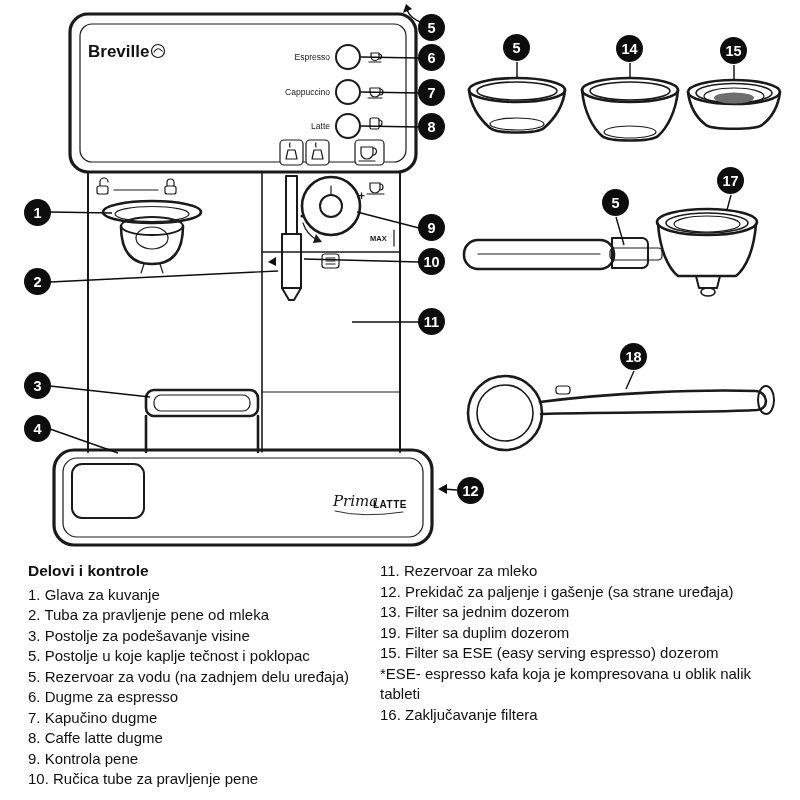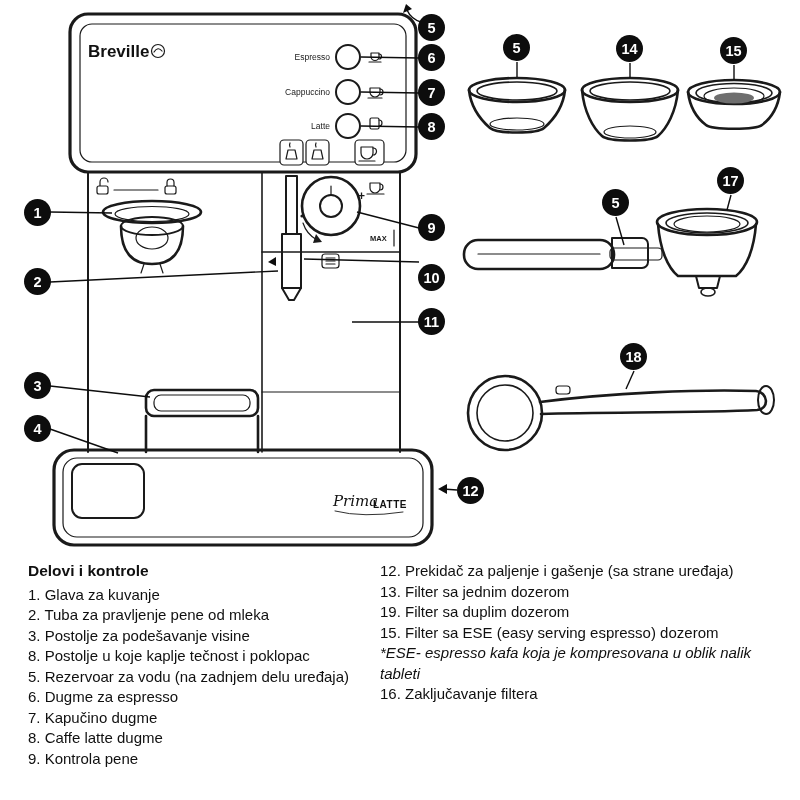--- a/index.html
+++ b/index.html
@@ -14,21 +14,21 @@
   .t-small{font-family:"Liberation Sans",sans-serif;font-size:8.5px;fill:#1a1a1a;}
   .t-plus{font-family:"Liberation Sans",sans-serif;font-size:12px;font-weight:bold;fill:#1a1a1a;}
   .t-max{font-family:"Liberation Sans",sans-serif;font-size:7.5px;font-weight:bold;fill:#1a1a1a;}
   .t-script{font-family:"DejaVu Serif",serif;font-style:italic;font-size:15px;fill:#111;}
   .t-caps{font-family:"Liberation Sans",sans-serif;font-size:10px;font-weight:bold;letter-spacing:.5px;fill:#111;}
   .callout{position:absolute;width:27px;height:27px;border-radius:50%;background:#0d0d0d;color:#fff;
            font-size:14.5px;font-weight:bold;display:flex;align-items:center;justify-content:center;z-index:3;}
   .legend-col{position:absolute;font-size:15px;line-height:20.5px;}
   .legend-title{font-weight:bold;font-size:15.5px;margin-bottom:3px;}
   .legend-item{padding-left:22px;text-indent:-22px;}
-  .legend-item.no-hang{padding-left:0;text-indent:0;font-style:italic;}
+  .legend-item.no-hang{padding-left:0;text-indent:0;}
 </style>
 </head>
 <body>
 
 <div class="stage">
 
   <svg class="art" width="800" height="555" viewBox="0 0 800 555">
     <defs>
       <pattern id="dots" width="7" height="6" patternUnits="userSpaceOnUse">
         <circle cx="2.2" cy="2.2" r="1.05" fill="#3a3a3a"></circle>
@@ -226,44 +226,46 @@
 
   <div class="callout" style="left:24px;top:199px">1</div>
   <div class="callout" style="left:24px;top:268px">2</div>
   <div class="callout" style="left:24px;top:372px">3</div>
   <div class="callout" style="left:24px;top:415px">4</div>
   <div class="callout" style="left:418px;top:14px">5</div>
   <div class="callout" style="left:418px;top:44px">6</div>
   <div class="callout" style="left:418px;top:79px">7</div>
   <div class="callout" style="left:418px;top:113px">8</div>
   <div class="callout" style="left:418px;top:214px">9</div>
-  <div class="callout" style="left:418px;top:264px">10</div>
+  <div class="callout" style="left:418px;top:248px">10</div>
   <div class="callout" style="left:418px;top:308px">11</div>
   <div class="callout" style="left:457px;top:477px">12</div>
   <div class="callout" style="left:503px;top:34px">5</div>
   <div class="callout" style="left:616px;top:35px">14</div>
   <div class="callout" style="left:720px;top:37px">15</div>
   <div class="callout" style="left:602px;top:189px">5</div>
   <div class="callout" style="left:717px;top:167px">17</div>
   <div class="callout" style="left:620px;top:343px">18</div>
 
   <div class="legend-col" style="left:28px;top:561px;width:348px">
     <div class="legend-title">Delovi i kontrole</div>
     <div class="legend-item">1. Glava za kuvanje</div>
     <div class="legend-item">2. Tuba za pravljenje pene od mleka</div>
     <div class="legend-item">3. Postolje za podešavanje visine</div>
-    <div class="legend-item">8. Postolje u koje kaplje tečnost i poklopac</div>
+    <div class="legend-item">5. Postolje u koje kaplje tečnost i poklopac</div>
     <div class="legend-item">5. Rezervoar za vodu (na zadnjem delu uređaja)</div>
     <div class="legend-item">6. Dugme za espresso</div>
     <div class="legend-item">7. Kapučino dugme</div>
     <div class="legend-item">8. Caffe latte dugme</div>
     <div class="legend-item">9. Kontrola pene</div>
+    <div class="legend-item">10. Ručica tube za pravljenje pene</div>
   </div>
 
   <div class="legend-col" style="left:380px;top:561px;width:386px">
+    <div class="legend-item">11. Rezervoar za mleko</div>
     <div class="legend-item">12. Prekidač za paljenje i gašenje (sa strane uređaja)</div>
     <div class="legend-item">13. Filter sa jednim dozerom</div>
     <div class="legend-item">19. Filter sa duplim dozerom</div>
     <div class="legend-item">15. Filter sa ESE (easy serving espresso) dozerom</div>
     <div class="legend-item no-hang">*ESE- espresso kafa koja je kompresovana u oblik nalik tableti</div>
     <div class="legend-item">16. Zaključavanje filtera</div>
   </div>
 
 </div>
 

